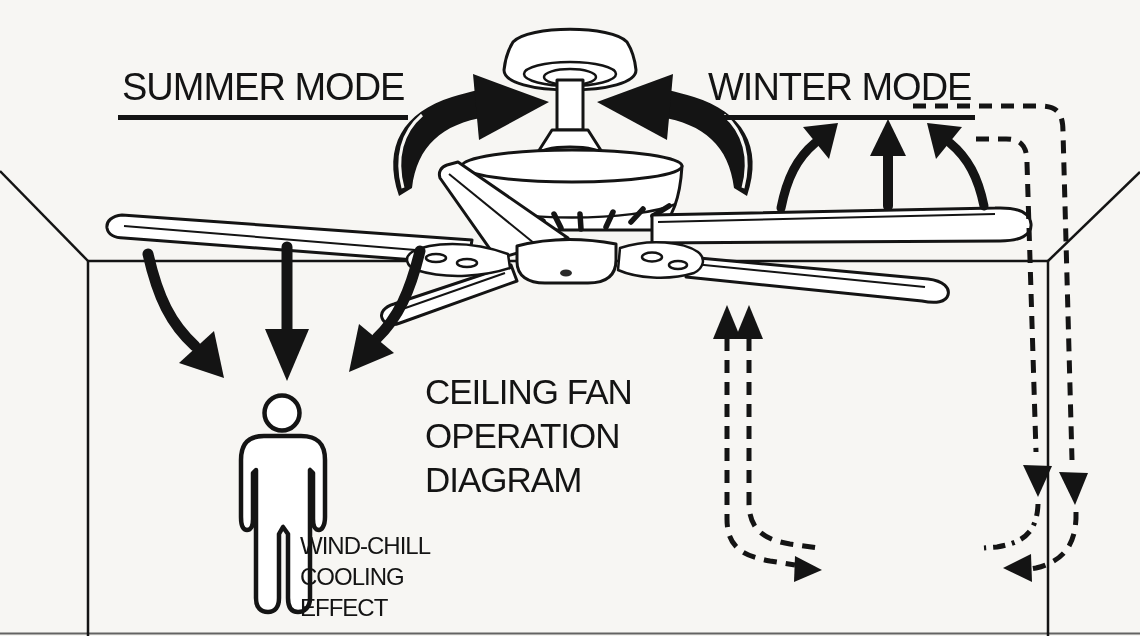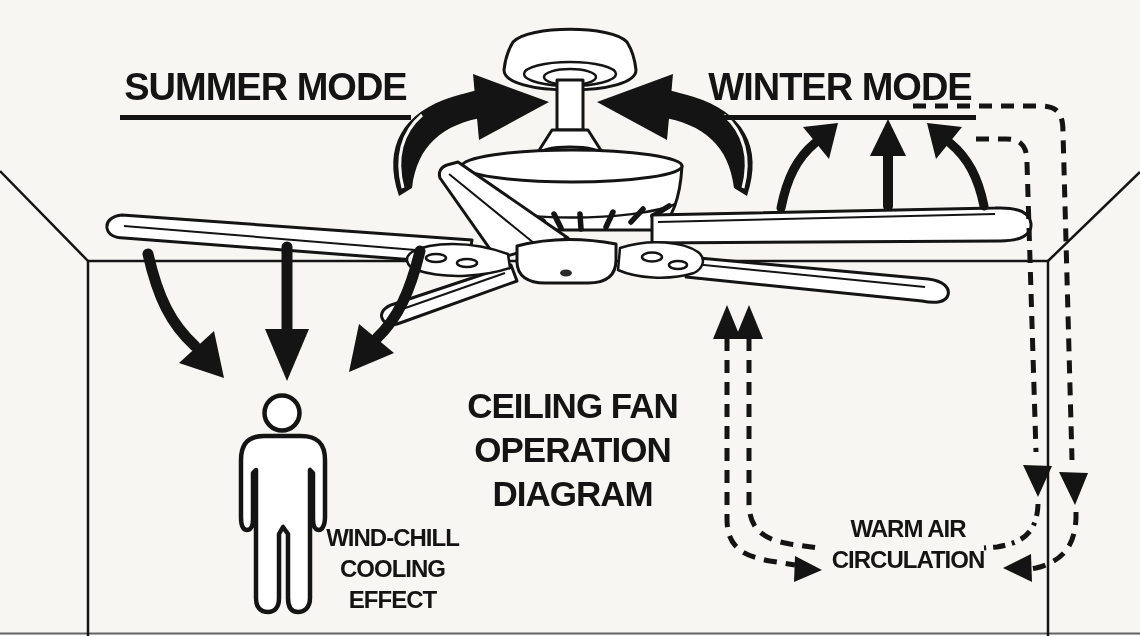--- a/index.html
+++ b/index.html
@@ -10,34 +10,33 @@
   body{
     width:1140px;height:636px;overflow:hidden;
     background:var(--background);
     font-family:"Liberation Sans","DejaVu Sans",sans-serif;
   }
   .stage{position:relative;width:1140px;height:636px;}
   .stage svg{position:absolute;left:0;top:0;}
   .label{
     position:absolute;
     color:var(--line_color);
-    font-weight:bold;
-    text-align:center;
+    font-weight:normal;
     letter-spacing:-1px;
     line-height:1.25;
     white-space:pre-line;
   }
   .mode-label{font-size:38px;line-height:1;}
   .mode-label .underline{
     display:inline-block;
     border-bottom:5px solid var(--line_color);
     padding:0 4px 9px 4px;
   }
-  .center-title{font-size:35px;line-height:1.25;margin-top:14px;}
-  .small-label{font-size:24px;line-height:1.3;}
+  .center-title{font-size:35px;line-height:1.25;}
+  .small-label{font-size:24px;line-height:1.3;margin-top:8px;}
 </style>
 </head>
 <body>
 
 <div class="stage">
 
   <svg width="1140" height="636" viewBox="0 0 1140 636">
 
     <g stroke="#141414" stroke-width="2.5" fill="none">
       <path d="M 88,261 L 1048,261"></path>
@@ -158,16 +157,14 @@
   </div>
 
   <div class="label center-title" style="left:425px;top:370px;width:295px;">CEILING FAN
 OPERATION
 DIAGRAM</div>
 
   <div class="label small-label" style="left:300px;top:522px;width:185px;">WIND-CHILL
 COOLING
 EFFECT</div>
 
-  <div class="label small-label" style="left:813px;top:513px;width:190px;">WARM AIR
-CIRCULATION</div>
 
 </div>
 
 </body></html>

